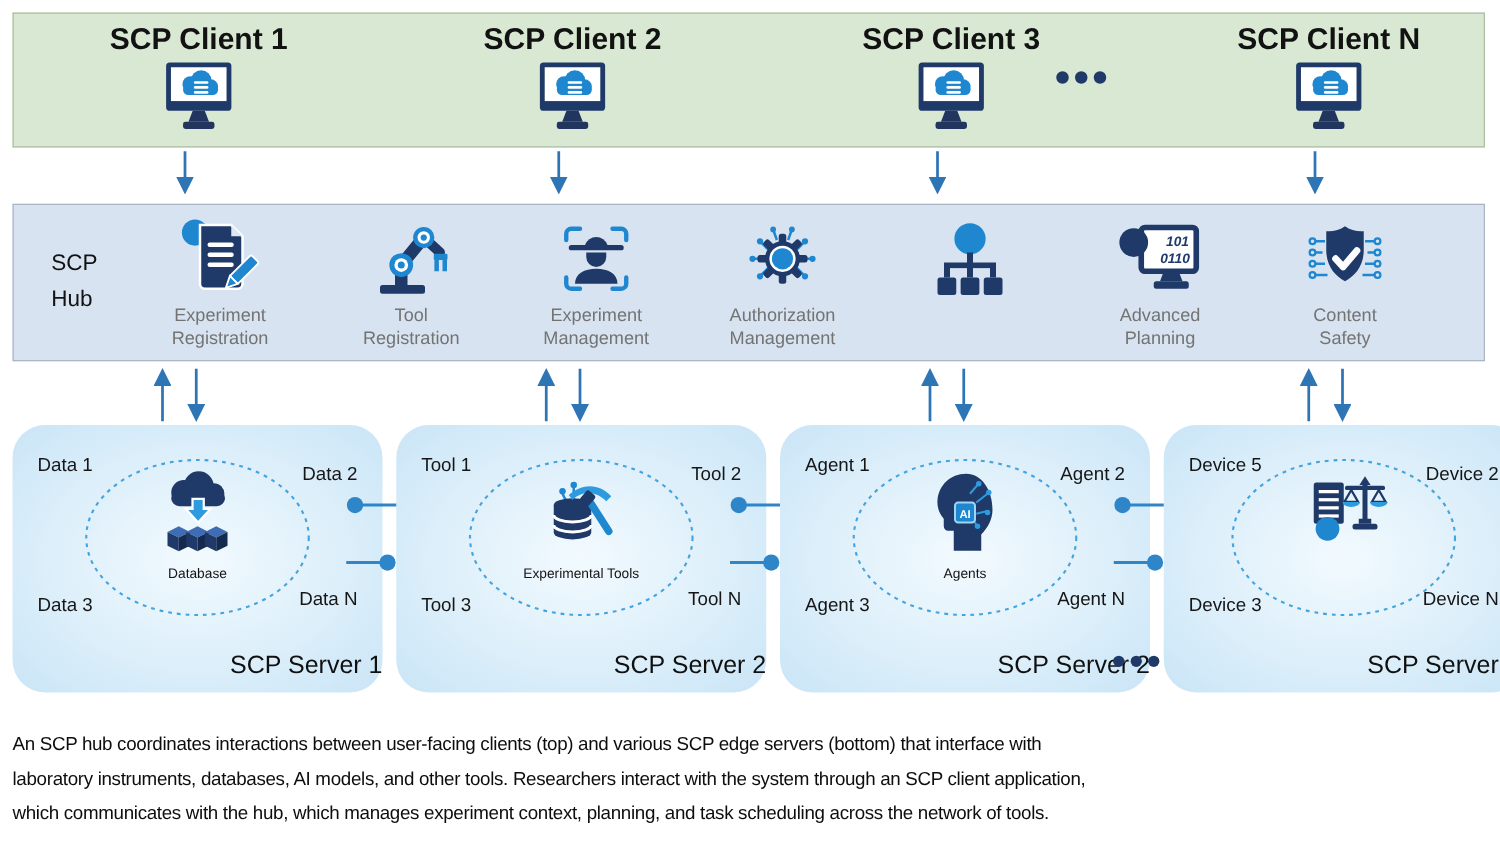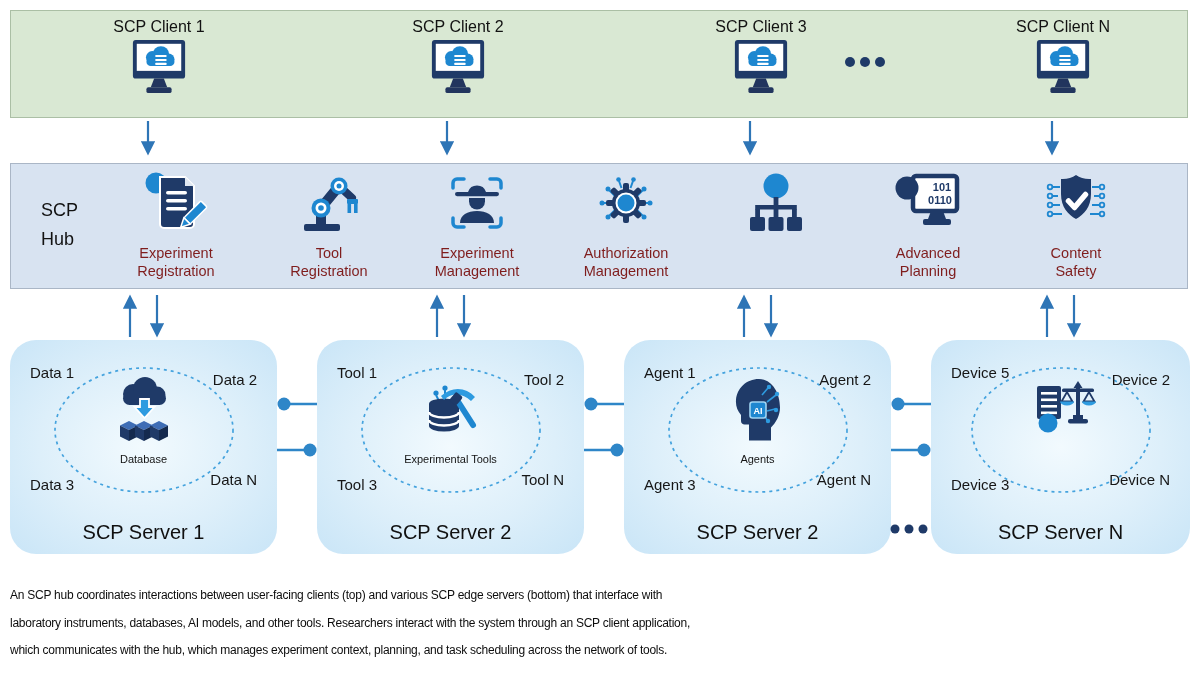--- a/index.html
+++ b/index.html
@@ -3,53 +3,53 @@
 <meta charset="utf-8">
 <style>
   html,body{margin:0;padding:0;background:#ffffff;}
   .canvas{position:relative;width:1200px;height:675px;background:#ffffff;
           font-family:"Liberation Sans",sans-serif;overflow:hidden;}
 
   
   .clients-band{position:absolute;left:10px;top:10px;width:1178px;height:108px;
                 background:#d9e8d3;border:1px solid #abbfa5;box-sizing:border-box;}
   .client{position:absolute;top:7px;width:170px;text-align:center;}
-  .client-label{font-size:16px;color:#121212;margin-bottom:2px;}
+  .client-label{font-size:24px;color:#121212;margin-bottom:2px;font-weight:bold;}
   .icon svg{display:block;margin:0 auto;}
 
   
   .hub-band{position:absolute;left:10px;top:163px;width:1178px;height:126px;
             background:#d8e3f1;border:1px solid #aab6c6;box-sizing:border-box;}
   .hub-title{position:absolute;left:30px;top:32px;font-size:18px;line-height:29px;
              color:#121212;white-space:pre-line;}
   .module{position:absolute;top:7px;width:160px;text-align:center;}
-  .module .icon{display:flex;height:72px;align-items:flex-start;justify-content:center;}
-  .module-label{font-size:14.5px;line-height:18px;color:#7f1d1d;white-space:pre-line;margin-top:1px;}
+  .module .icon{display:flex;height:72px;align-items:center;justify-content:center;font-style:italic;}
+  .module-label{font-size:14.5px;line-height:18px;color:#737373;white-space:pre-line;margin-top:1px;}
 
   
   .server{position:absolute;top:340px;height:214px;border-radius:26px;
-          background:radial-gradient(ellipse at center,#f2fafe 0%,#ddeffa 55%,#c9e5f7 100%);}
+          background:radial-gradient(ellipse at center,#f2fafe 0%,#ddeffa 55%,#c9e5f7 100%);padding-left:29px;}
   .corner{position:absolute;font-size:15px;color:#161616;}
   .corner.tl{left:20px;top:24px;}
   .corner.tr{right:20px;top:31px;}
   .corner.bl{left:20px;top:136px;}
   .corner.br{right:20px;top:131px;}
   .ellipse-svg{position:absolute;left:50%;top:26px;transform:translateX(-50%);}
   .center-icon{position:absolute;left:50%;top:33px;transform:translateX(-50%);}
   .center-label{position:absolute;left:0;right:0;top:113px;text-align:center;
                 font-size:11px;color:#141414;}
-  .server-title{position:absolute;left:0;right:0;top:181px;text-align:center;
+  .server-title{position:absolute;left:0;right:0;top:181px;text-align:right;
                 font-size:20px;color:#101010;}
 
   
   .overlay{position:absolute;left:0;top:0;pointer-events:none;}
 
   
   .caption{position:absolute;left:10px;top:582px;width:1184px;margin:0;
-           font-size:12px;line-height:27.5px;letter-spacing:-0.25px;
+           font-size:15px;line-height:27.5px;letter-spacing:-0.25px;
            color:#0d0d0d;white-space:pre-line;}
 </style>
 </head>
 <body>
 
 <div class="canvas">
 
   <div class="clients-band">
     <div class="client" style="left:63px">
       <div class="client-label">SCP Client 1</div>

